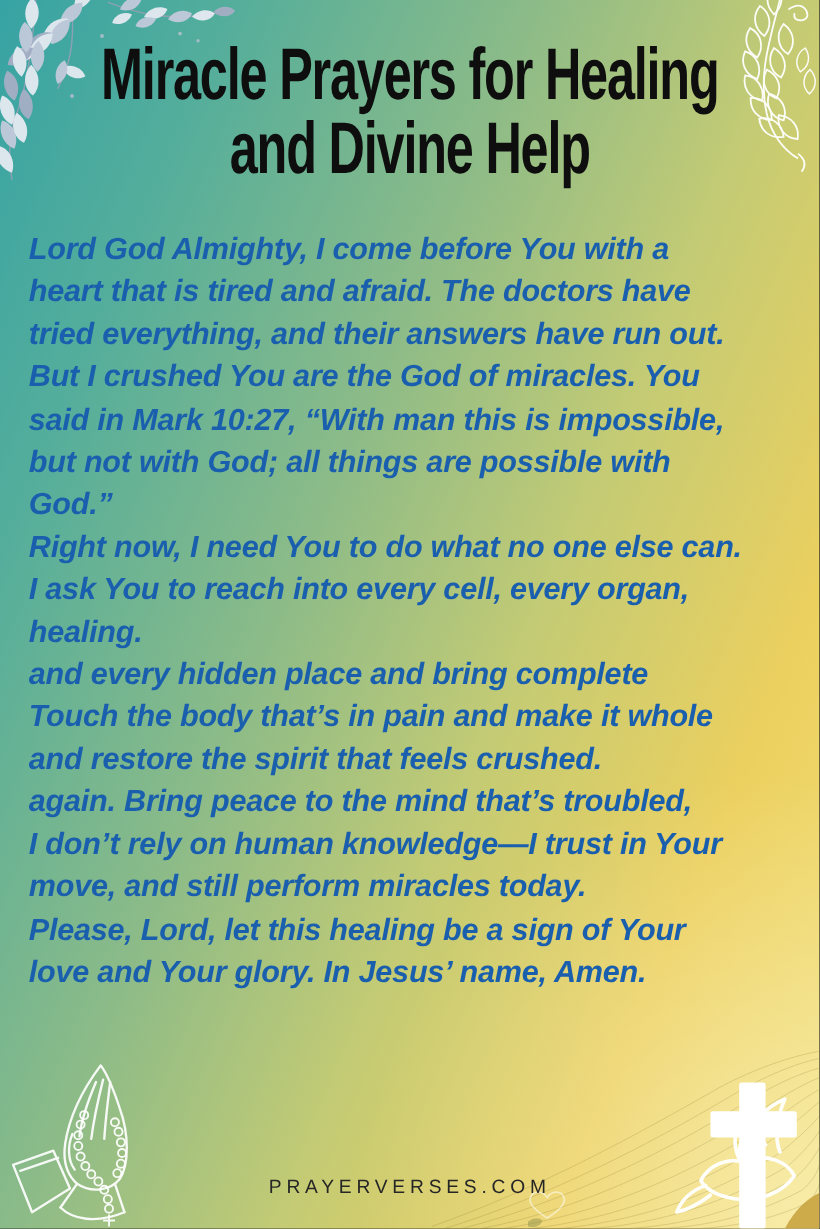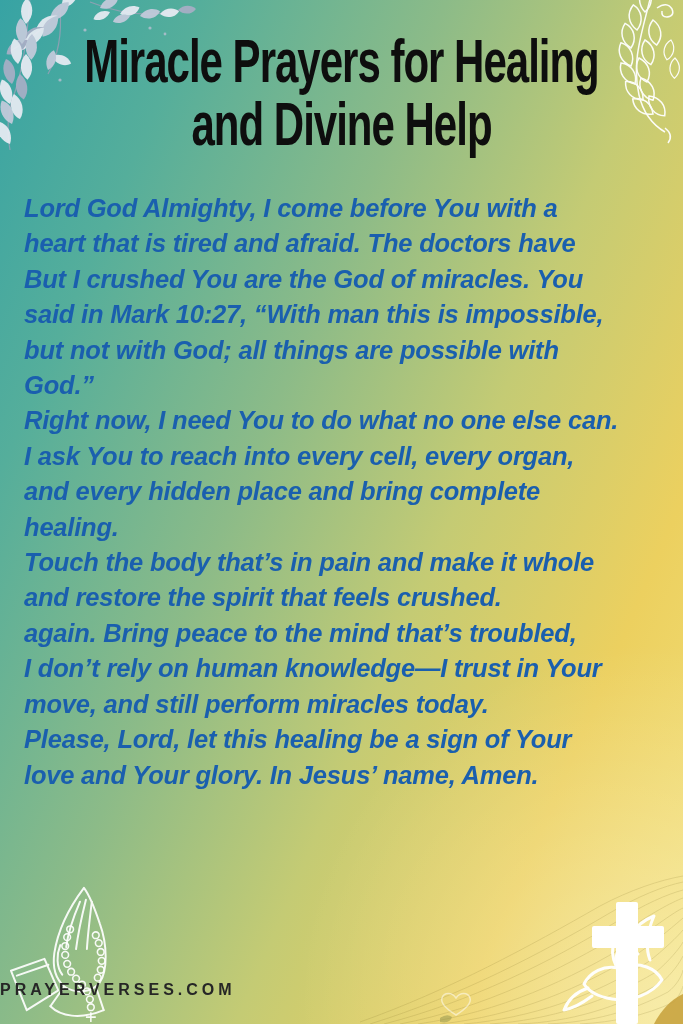--- a/index.html
+++ b/index.html
@@ -28,22 +28,23 @@
     position:absolute; left:24px; right:24px; top:191px;
     color:#1a5fae;
     font-weight:bold;
     font-style:italic;
     font-size:25.5px;
     line-height:35.4px;
     letter-spacing:-0.2px;
   }
   .footer {
     position:absolute; left:0; right:0; top:981px;
+    text-align:center;
     color:#262626;
-    font-weight:bold;
+    font-weight:normal;
     font-size:16px;
     letter-spacing:4px;
   }
   .deco { position:absolute; pointer-events:none; }
   .deco.top-left    { left:0; top:0; }
   .deco.top-right   { right:0; top:0; }
   .deco.bottom-left { left:0; top:876px; }
   .deco.bottom-right{ right:0; bottom:0; }
 </style>
 </head>
@@ -126,28 +127,29 @@
   </svg>
 
   <div class="title">
     <div>Miracle Prayers for Healing</div>
     <div>and Divine Help</div>
   </div>
 
   <div class="prayer">
       <div class="prayer-line">Lord God Almighty, I come before You with a</div>
       <div class="prayer-line">heart that is tired and afraid. The doctors have</div>
+      <div class="prayer-line">tried everything, and their answers have run out.</div>
       <div class="prayer-line">But I crushed You are the God of miracles. You</div>
       <div class="prayer-line">said in Mark 10:27, “With man this is impossible,</div>
       <div class="prayer-line">but not with God; all things are possible with</div>
       <div class="prayer-line">God.”</div>
       <div class="prayer-line">Right now, I need You to do what no one else can.</div>
       <div class="prayer-line">I ask You to reach into every cell, every organ,</div>
+      <div class="prayer-line">healing.</div>
       <div class="prayer-line">and every hidden place and bring complete</div>
-      <div class="prayer-line">healing.</div>
       <div class="prayer-line">Touch the body that’s in pain and make it whole</div>
       <div class="prayer-line">and restore the spirit that feels crushed.</div>
       <div class="prayer-line">again. Bring peace to the mind that’s troubled,</div>
       <div class="prayer-line">I don’t rely on human knowledge—I trust in Your</div>
       <div class="prayer-line">move, and still perform miracles today.</div>
       <div class="prayer-line">Please, Lord, let this healing be a sign of Your</div>
       <div class="prayer-line">love and Your glory. In Jesus’ name, Amen.</div>
     </div>
 
   <svg class="deco bottom-left" width="160" height="148" viewBox="0 0 160 150">

